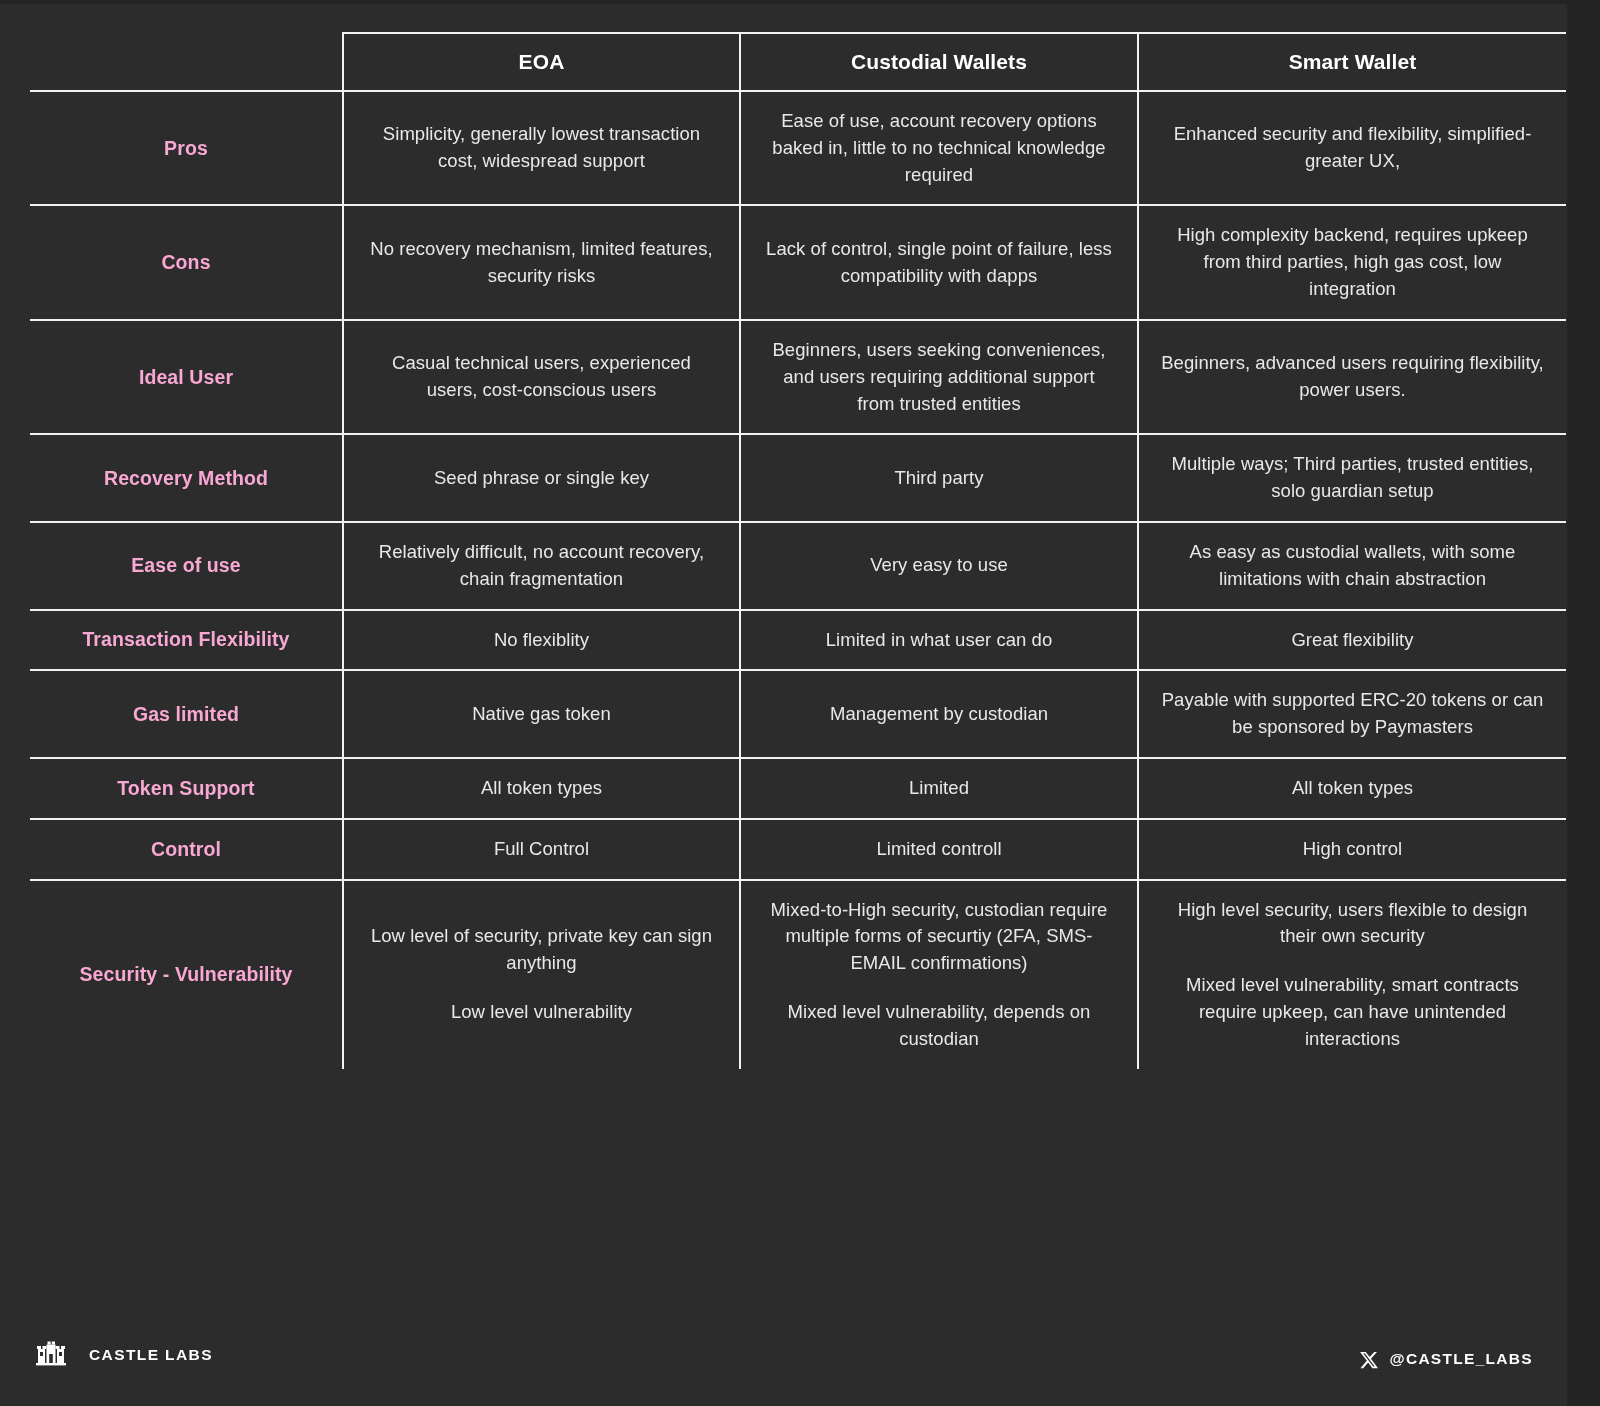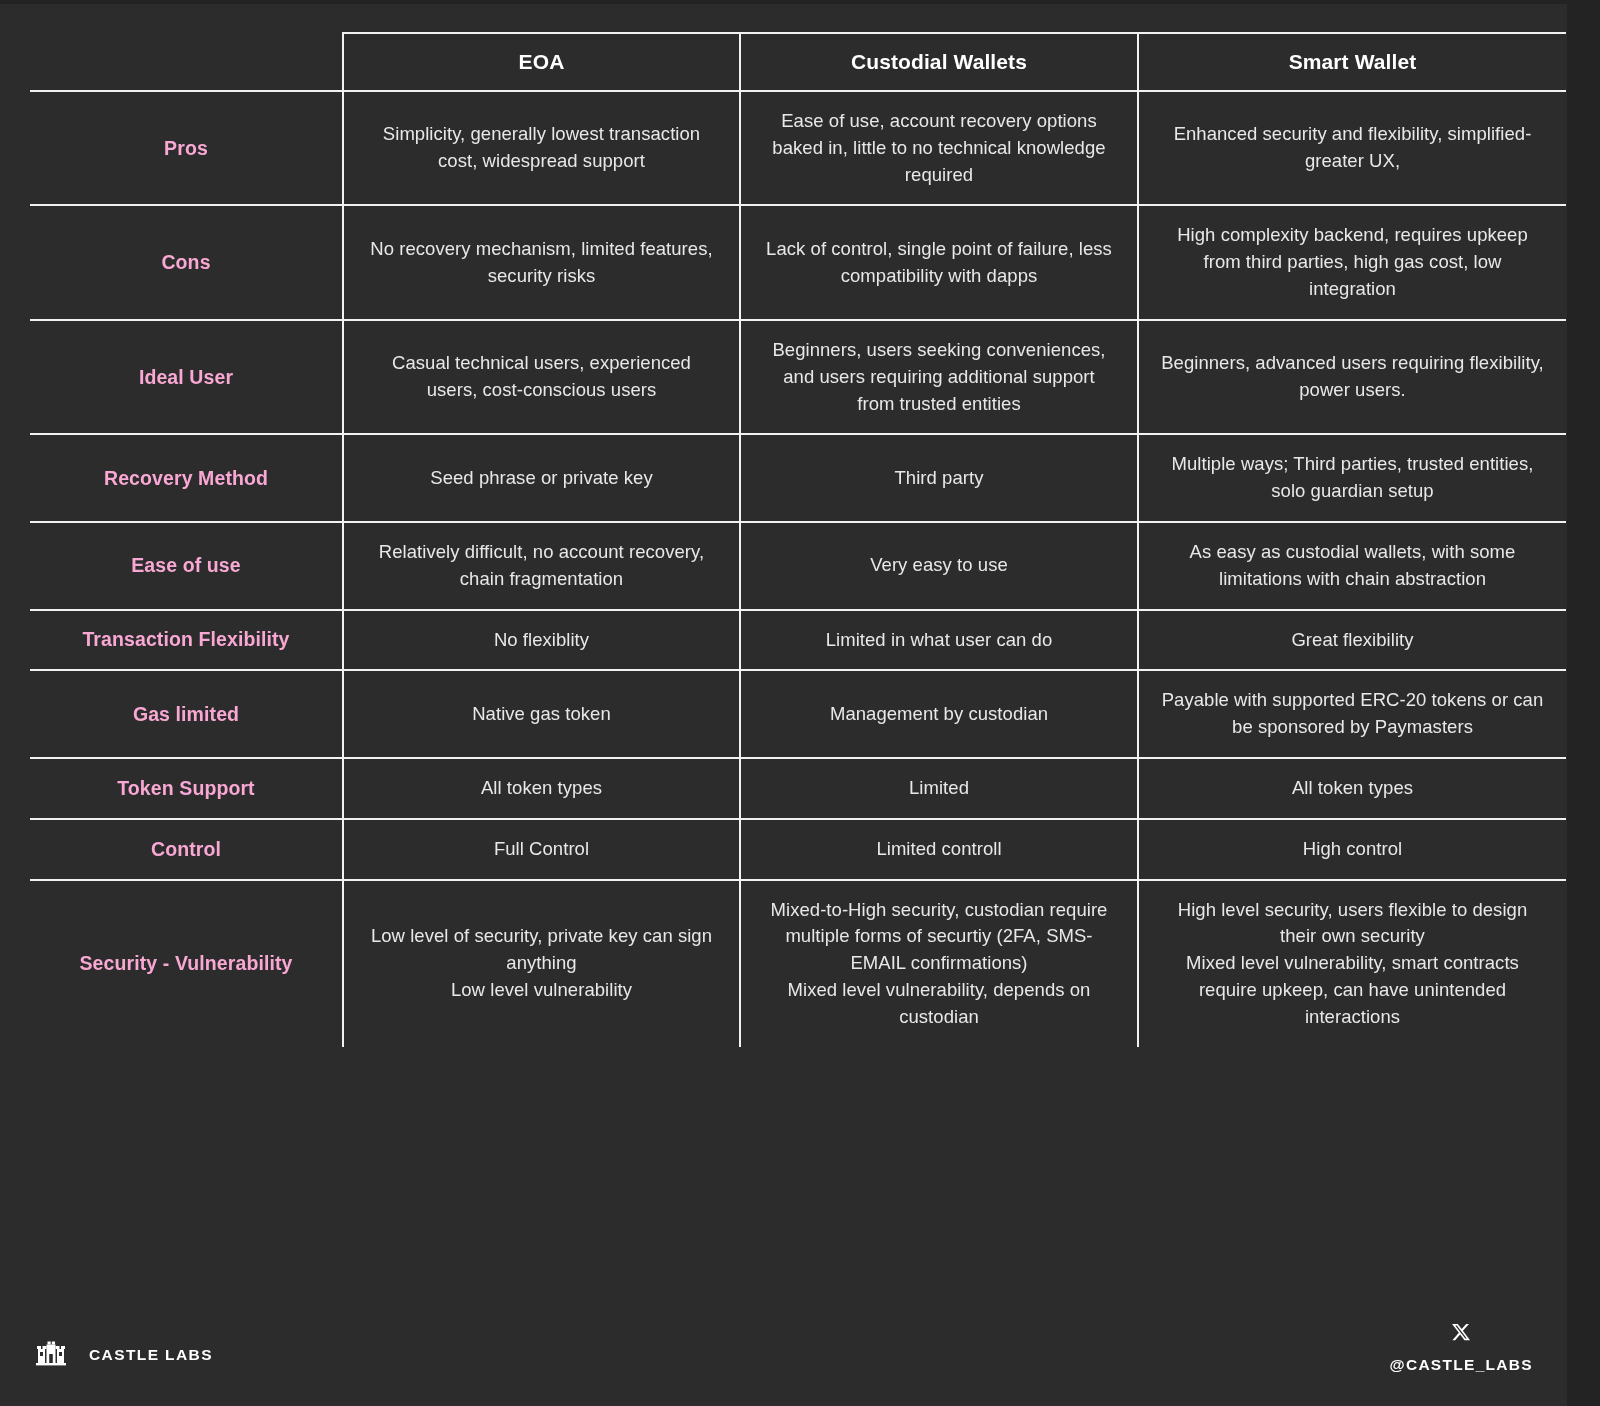--- a/index.html
+++ b/index.html
@@ -67,21 +67,21 @@
     color: #f9a8d4;
     letter-spacing: 0.1px;
   }
   .cell-text {
     font-size: 18.5px;
     font-weight: 400;
     line-height: 1.45;
     color: #e8e8e8;
     letter-spacing: 0.05px;
   }
-  .cell-text .para + .para { }
+  .cell-text .para + .para { margin-top: 22px; }
 
   
   #footer {
     position: absolute;
     left: 0; right: 0; bottom: 0;
     height: 112px;
   }
   #brand {
     position: absolute;
     left: 34px; bottom: 36px;
@@ -90,21 +90,21 @@
   #brand .castle-icon { display: block; }
   #brand .brand-name {
     font-size: 15.5px;
     font-weight: bold;
     letter-spacing: 1.4px;
     color: #ffffff;
   }
   #social {
     position: absolute;
     right: 34px; bottom: 36px;
-    display: flex; align-items: center; gap: 10px; flex-direction: column;
+    display: flex; gap: 10px;
   }
   #social .handle {
     font-size: 15.5px;
     font-weight: bold;
     letter-spacing: 1.3px;
     color: #ffffff;
   }
 </style>
 </head>
 <body>
@@ -186,21 +186,21 @@
               <td class="col-sep">
                 <div class="cell-text">
                   <div class="para">Beginners, advanced users requiring flexibility, power users.</div>
                 </div>
               </td>
             </tr>
             <tr>
               <th><span class="row-label">Recovery Method</span></th>
               <td class="col-sep">
                 <div class="cell-text">
-                  <div class="para">Seed phrase or private key</div>
+                  <div class="para">Seed phrase or single key</div>
                 </div>
               </td>
               <td class="col-sep">
                 <div class="cell-text">
                   <div class="para">Third party</div>
                 </div>
               </td>
               <td class="col-sep">
                 <div class="cell-text">
                   <div class="para">Multiple ways; Third parties, trusted entities, solo guardian setup</div>

